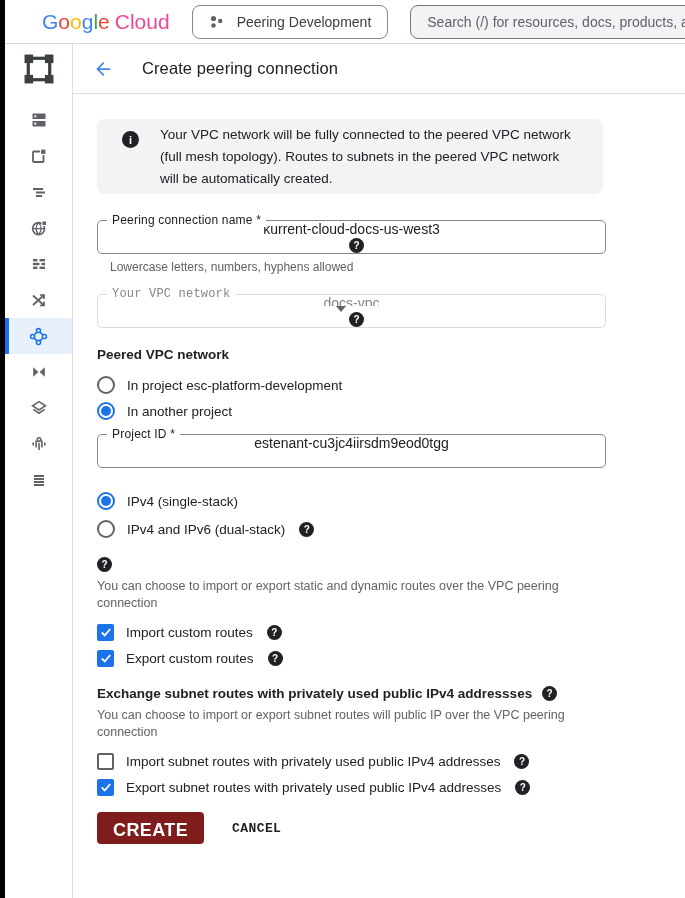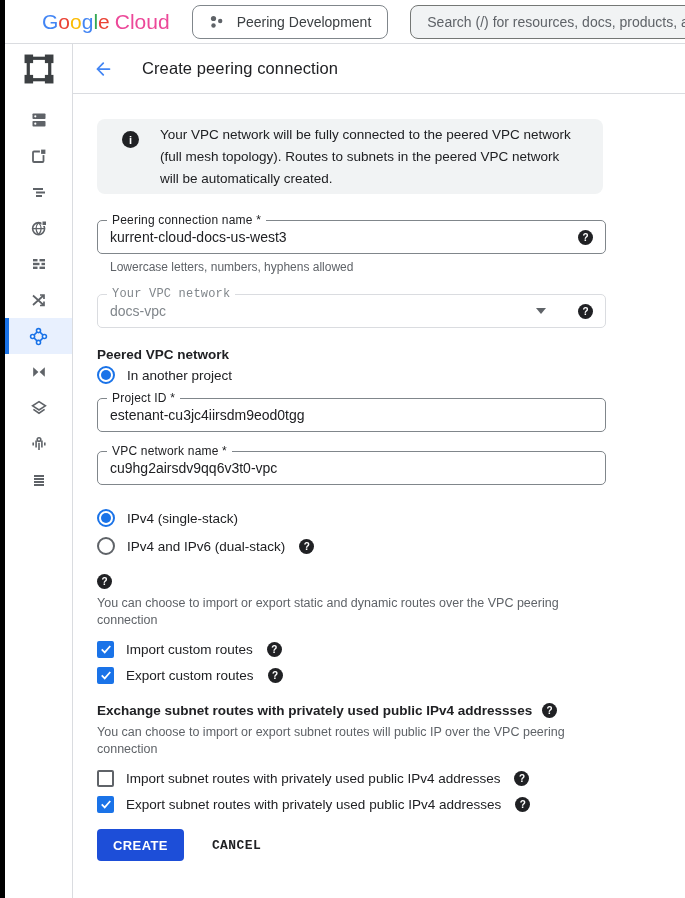--- a/index.html
+++ b/index.html
@@ -37,21 +37,21 @@
   .page-title { margin-left:28px; font-size:16.5px; font-weight:500; letter-spacing:.1px; color:#202124; }
 
   
   .form { padding:25px 0 0 24px; width:520px; }
   .banner { position:relative; width:506px; background:#f1f3f4; border-radius:8px; padding:5px 22px 4px 63px; }
   .banner p { font-size:13.5px; line-height:22px; color:#202124; }
   .info-i { position:absolute; left:25px; top:12px; width:17px; height:17px; border-radius:50%;
     background:#202124; color:#fff; font-size:11px; font-weight:700; display:flex; align-items:center; justify-content:center; }
 
   .field { position:relative; width:509px; height:34px; border:1px solid #80868b; border-radius:5px;
-    display:flex; align-items:center; padding:0 12px; background:#fff; }
+    display:flex; align-items:center; padding:0 12px; background:#fff;flex-direction:column; }
   .field label { position:absolute; top:-8px; left:9px; background:#fff; padding:0 5px;
     font-size:12px; font-weight:500; color:#202124; letter-spacing:.2px; white-space:nowrap; }
   .fval { flex:1; font-size:14px; color:#202124; white-space:nowrap; overflow:hidden; }
   .field.disabled { border-color:#dadce0; }
   .field.disabled label { color:#80868b; font-weight:400;font-family:Liberation Mono, monospace; }
   .field.disabled .fval { color:#80868b; }
   .caret { width:0; height:0; border-left:5px solid transparent; border-right:5px solid transparent;
     border-top:6px solid #5f6368; margin-right:22px; }
   .q { width:15px; height:15px; border-radius:50%; background:#202124; color:#fff; font-size:10px; font-weight:700;
     display:inline-flex; align-items:center; justify-content:center; flex:none; cursor:pointer; }
@@ -66,22 +66,22 @@
   .radio { width:18px; height:18px; border-radius:50%; border:2px solid #5f6368; position:relative; flex:none; }
   .radio.selected { border-color:#1a73e8; }
   .radio.selected::after { content:""; position:absolute; inset:2px; border-radius:50%; background:#1a73e8; }
   .checkbox { width:17px; height:17px; border:2px solid #5f6368; border-radius:2px; flex:none;
     display:flex; align-items:center; justify-content:center; background:#fff; }
   .checkbox.checked { background:#1a73e8; border-color:#1a73e8; }
 
   .mt26{margin-top:26px} .mt20{margin-top:20px} .mt19{margin-top:19px} .mt15{margin-top:15px} .mt10{margin-top:10px} .mt7{margin-top:7px} .mt6{margin-top:6px} .mt2{margin-top:2px}
 
   .actions { margin-top:12px; display:flex; align-items:center; gap:28px; }
-  .create-btn { background:#1d4ed8; color:#fff; border:none; border-radius:4px; height:32px; padding:8px 16px;
-    font-size:13px; font-weight:700; letter-spacing:.4px; font-family:inherit; cursor:pointer; }
+  .create-btn { background:#7f1d1d; color:#fff; border:none; border-radius:4px; height:32px; padding:8px 16px;
+    font-size:18px; font-weight:700; letter-spacing:.4px; font-family:inherit; cursor:pointer; }
   .cancel-btn { background:none; border:none; font-size:13px; font-weight:700; letter-spacing:.4px;
     color:#202124; font-family:Liberation Mono, monospace; cursor:pointer; }
 </style>
 </head>
 <body>
 
 <div class="screen">
   <div class="black-strip"></div>
 
   <header class="topbar">
@@ -237,34 +237,34 @@
         <div class="field disabled mt20">
           <label>Your VPC network</label>
           <div class="fval">docs-vpc</div>
           <span class="caret"></span>
           <span class="q">?</span>
         </div>
 
         <h2 class="section-h mt19">
           <span>Peered VPC network</span>
         </h2>
+        <div class="opt-row mt10">
+          <span class="radio"></span>
+          <span>In project esc-platform-development</span>
+        </div>
         <div class="opt-row">
           <span class="radio selected"></span>
           <span>In another project</span>
         </div>
 
         <div class="field mt10">
           <label>Project ID *</label>
           <div class="fval">estenant-cu3jc4iirsdm9eod0tgg</div>
         </div>
 
-        <div class="field mt19">
-          <label>VPC network name *</label>
-          <div class="fval">cu9hg2airsdv9qq6v3t0-vpc</div>
-        </div>
 
         <div class="opt-row mt20">
           <span class="radio selected"></span>
           <span>IPv4 (single-stack)</span>
         </div>
         <div class="opt-row mt2">
           <span class="radio"></span>
           <span>IPv4 and IPv6 (dual-stack)</span>
           <span class="q">?</span>
         </div>

